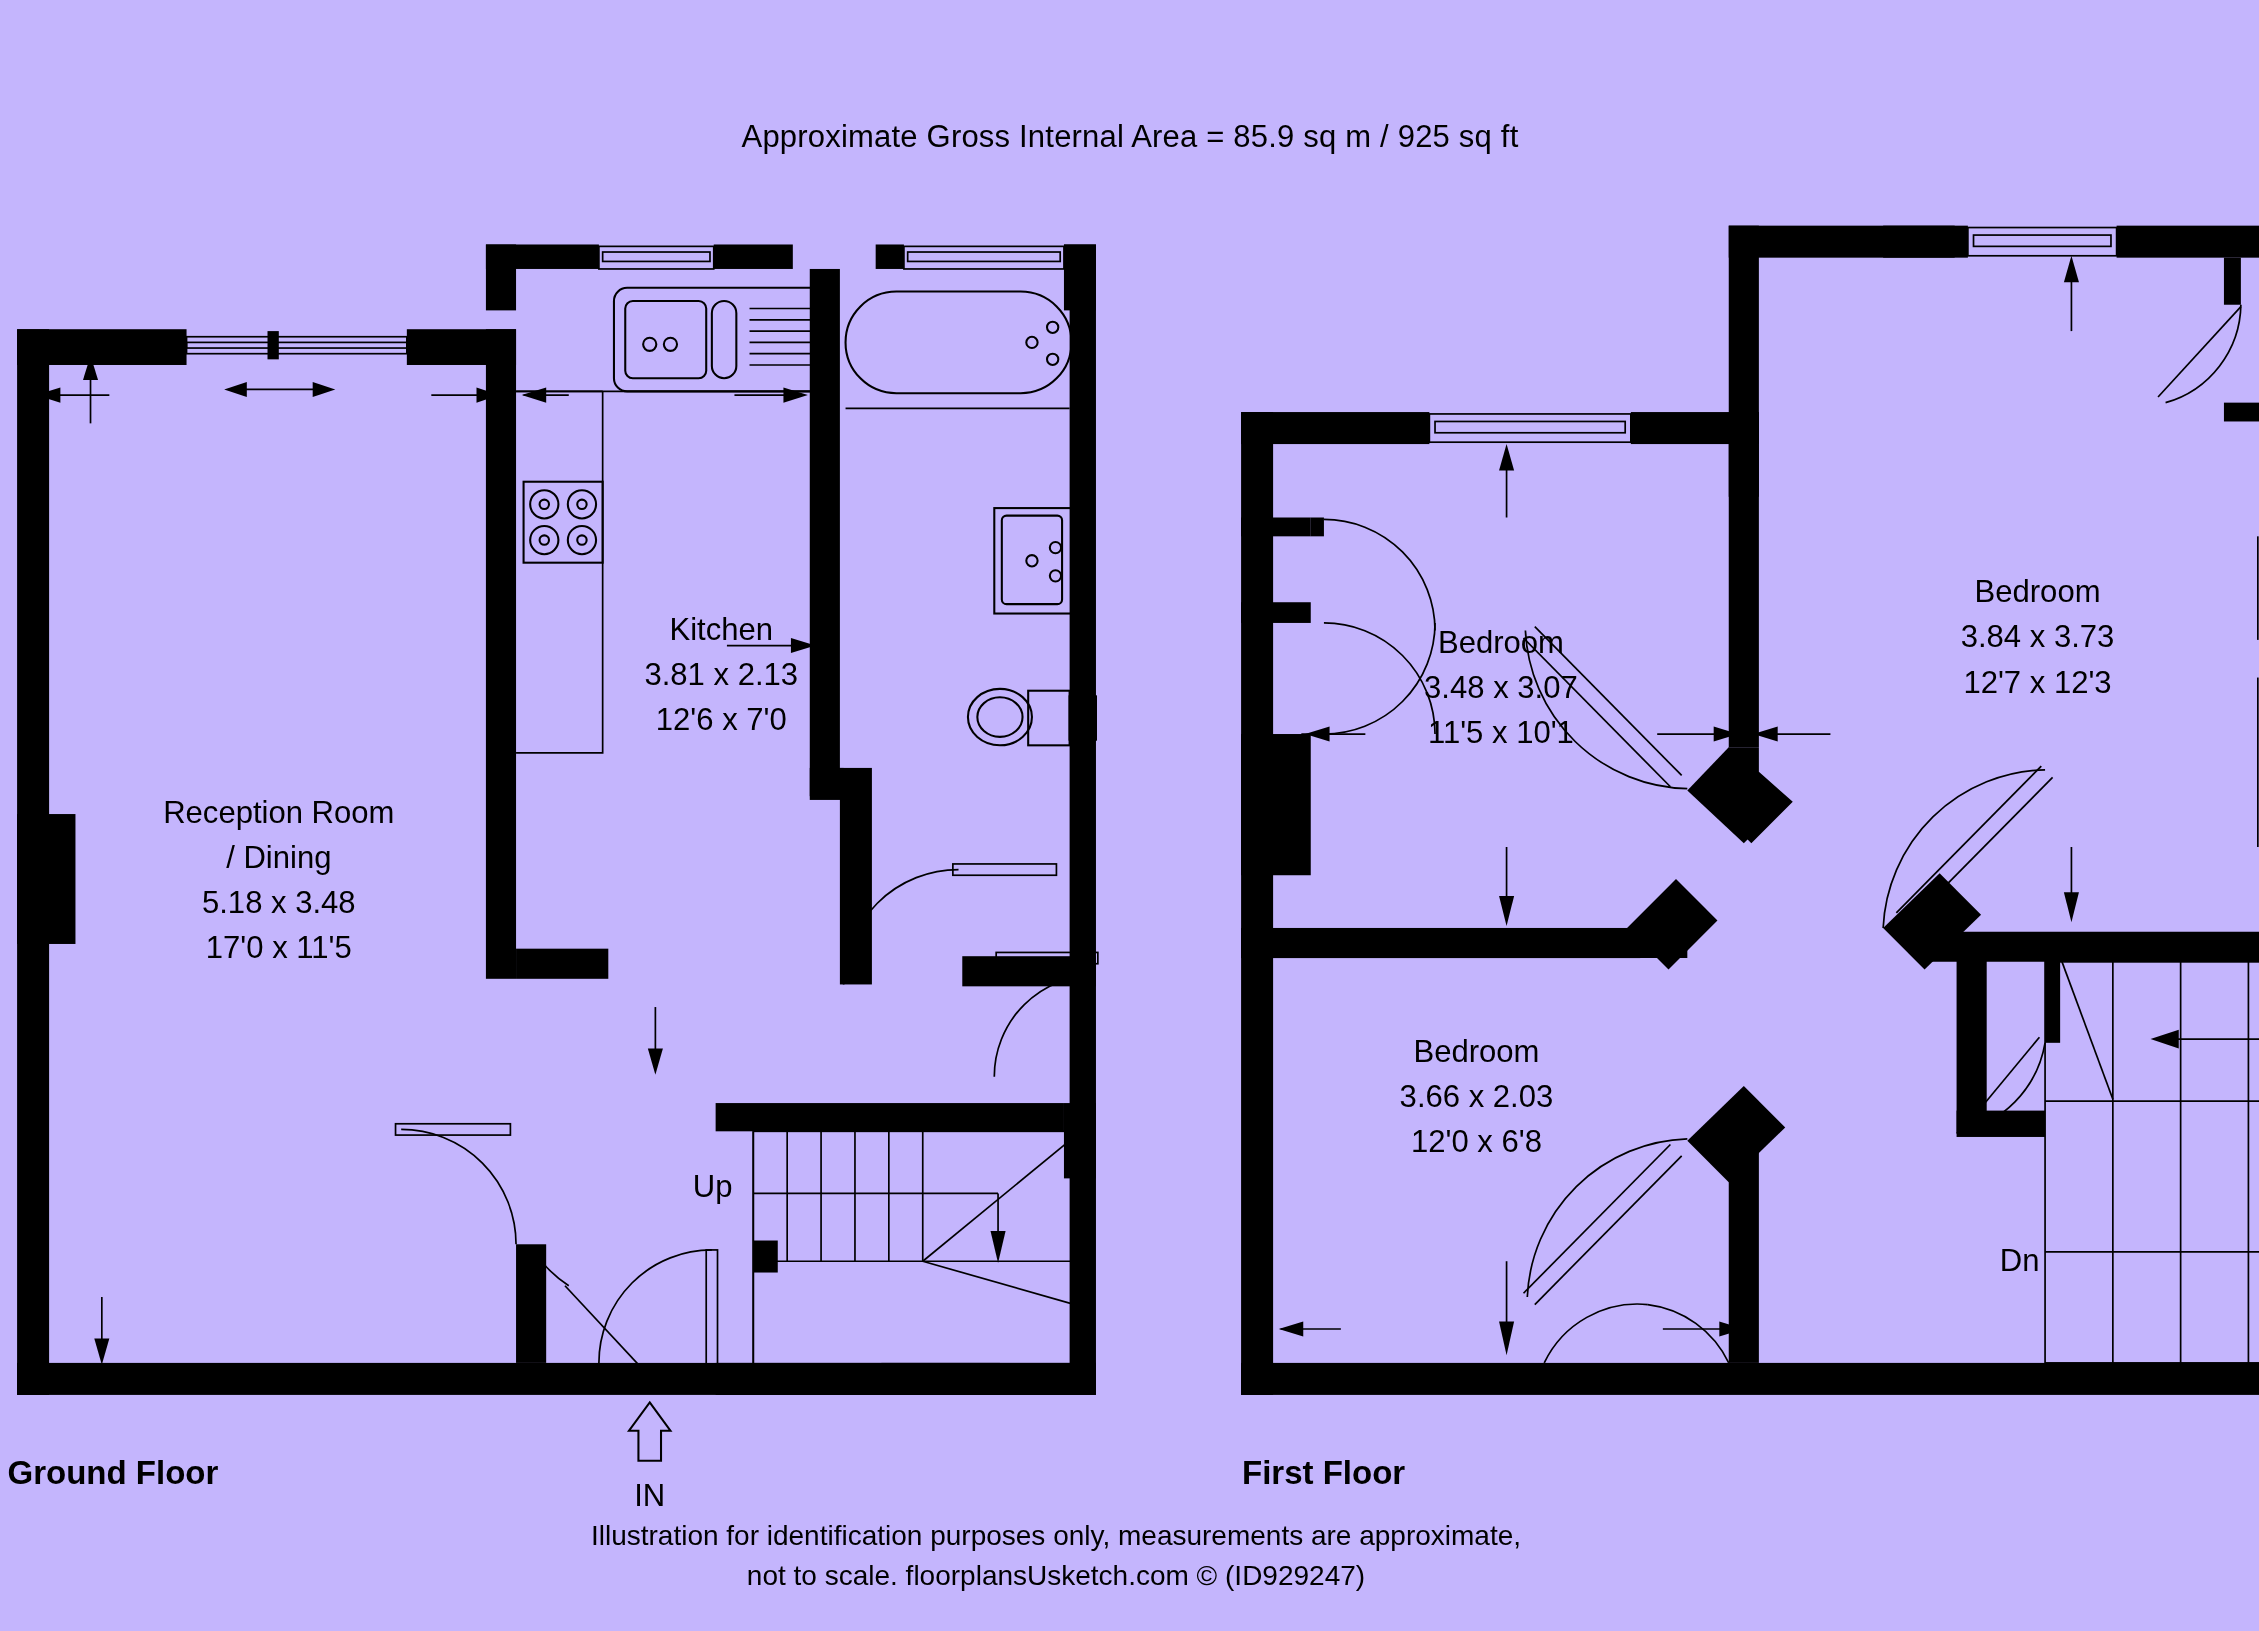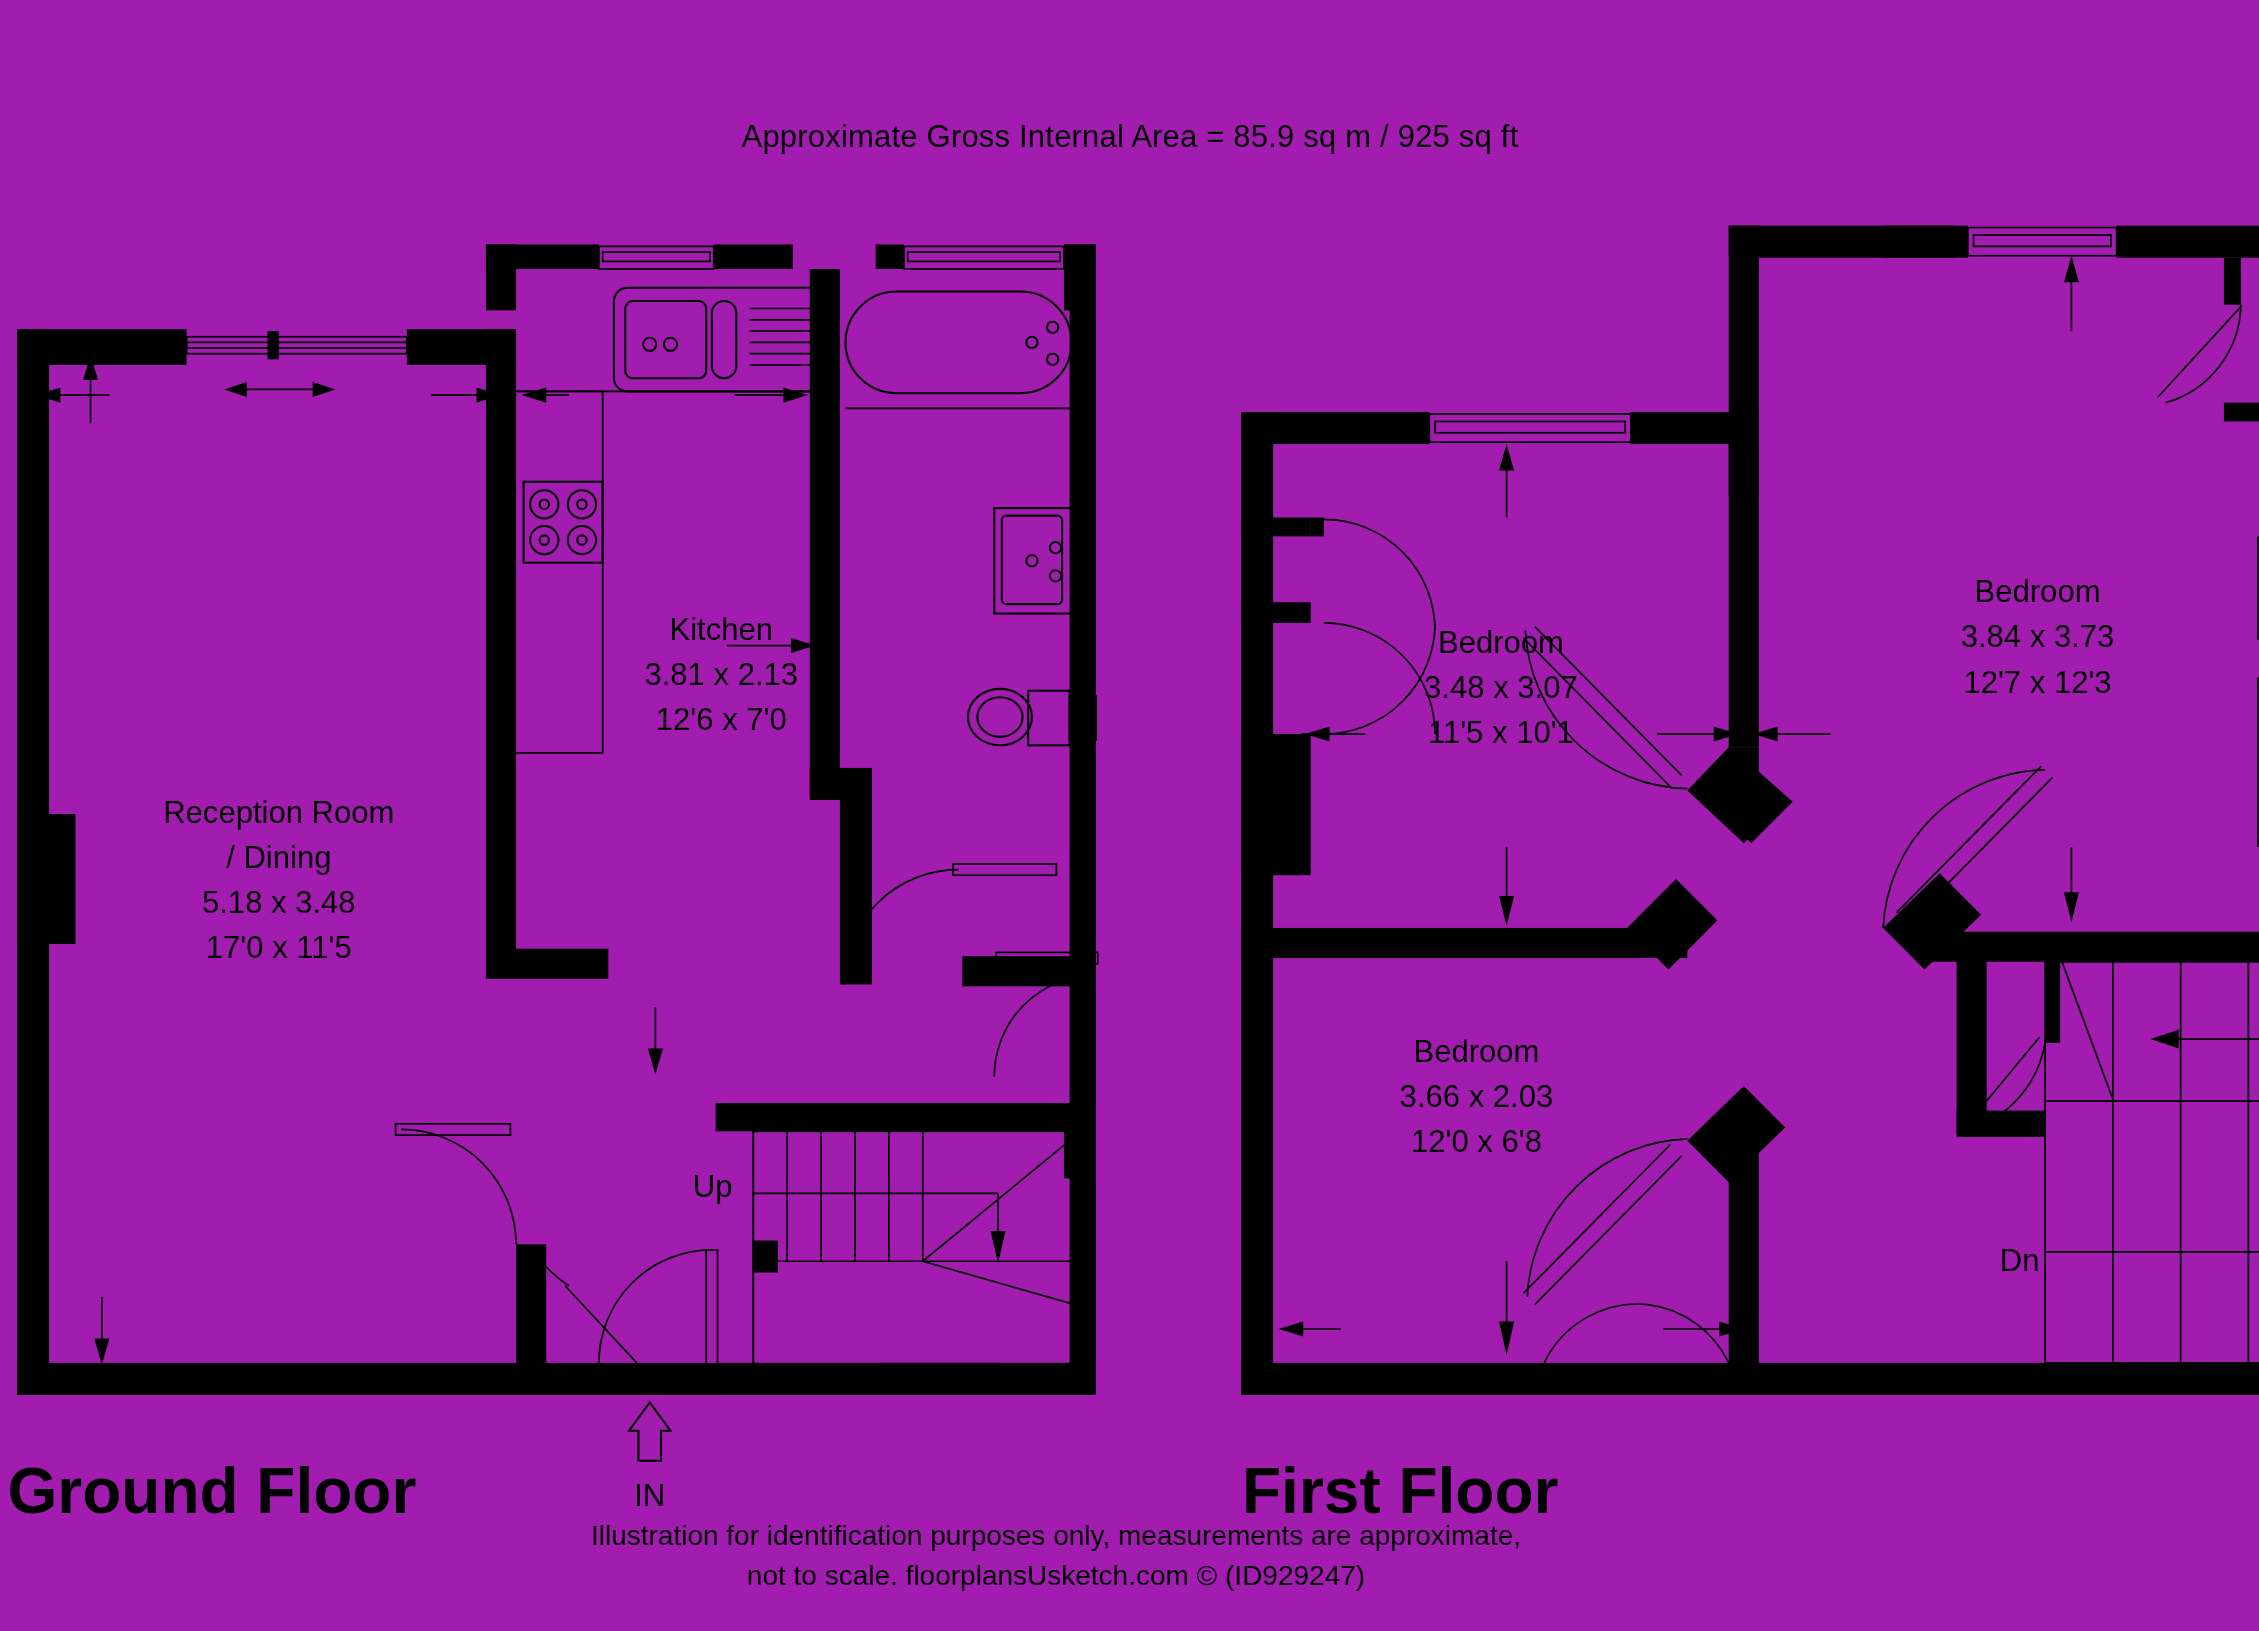--- a/index.html
+++ b/index.html
@@ -11,21 +11,21 @@
     width: 2260px;
     height: 1632px;
     font-family: "Liberation Sans", sans-serif;
     color: #000000;
     position: relative;
     overflow: hidden;
   }
   #page {
     position: absolute;
     inset: 0;
-    background: #a21caf;
+    background: #c4b5fd;
   }
   .header-area {
     position: absolute;
     top: 0; left: 0; right: 0;
     height: 188px;
   }
   .area-title {
     position: absolute;
     top: 119px;
     left: 0;
@@ -38,21 +38,21 @@
   }
   .plans {
     position: absolute;
     top: 188px;
     left: 0;
     width: 2260px;
     height: 1271px;
   }
   .floor-title {
     position: absolute;
-    font-size: 64px;
+    font-size: 33px;
     font-weight: bold;
     color: #000;
     white-space: nowrap;
   }
   #ground-floor-title { left: 7.5px; top: 1266px; }
   #first-floor-title  { left: 1229px; top: 1266px; margin-left: 13px; }
 
   .footer-area {
     position: absolute;
     left: 0;

